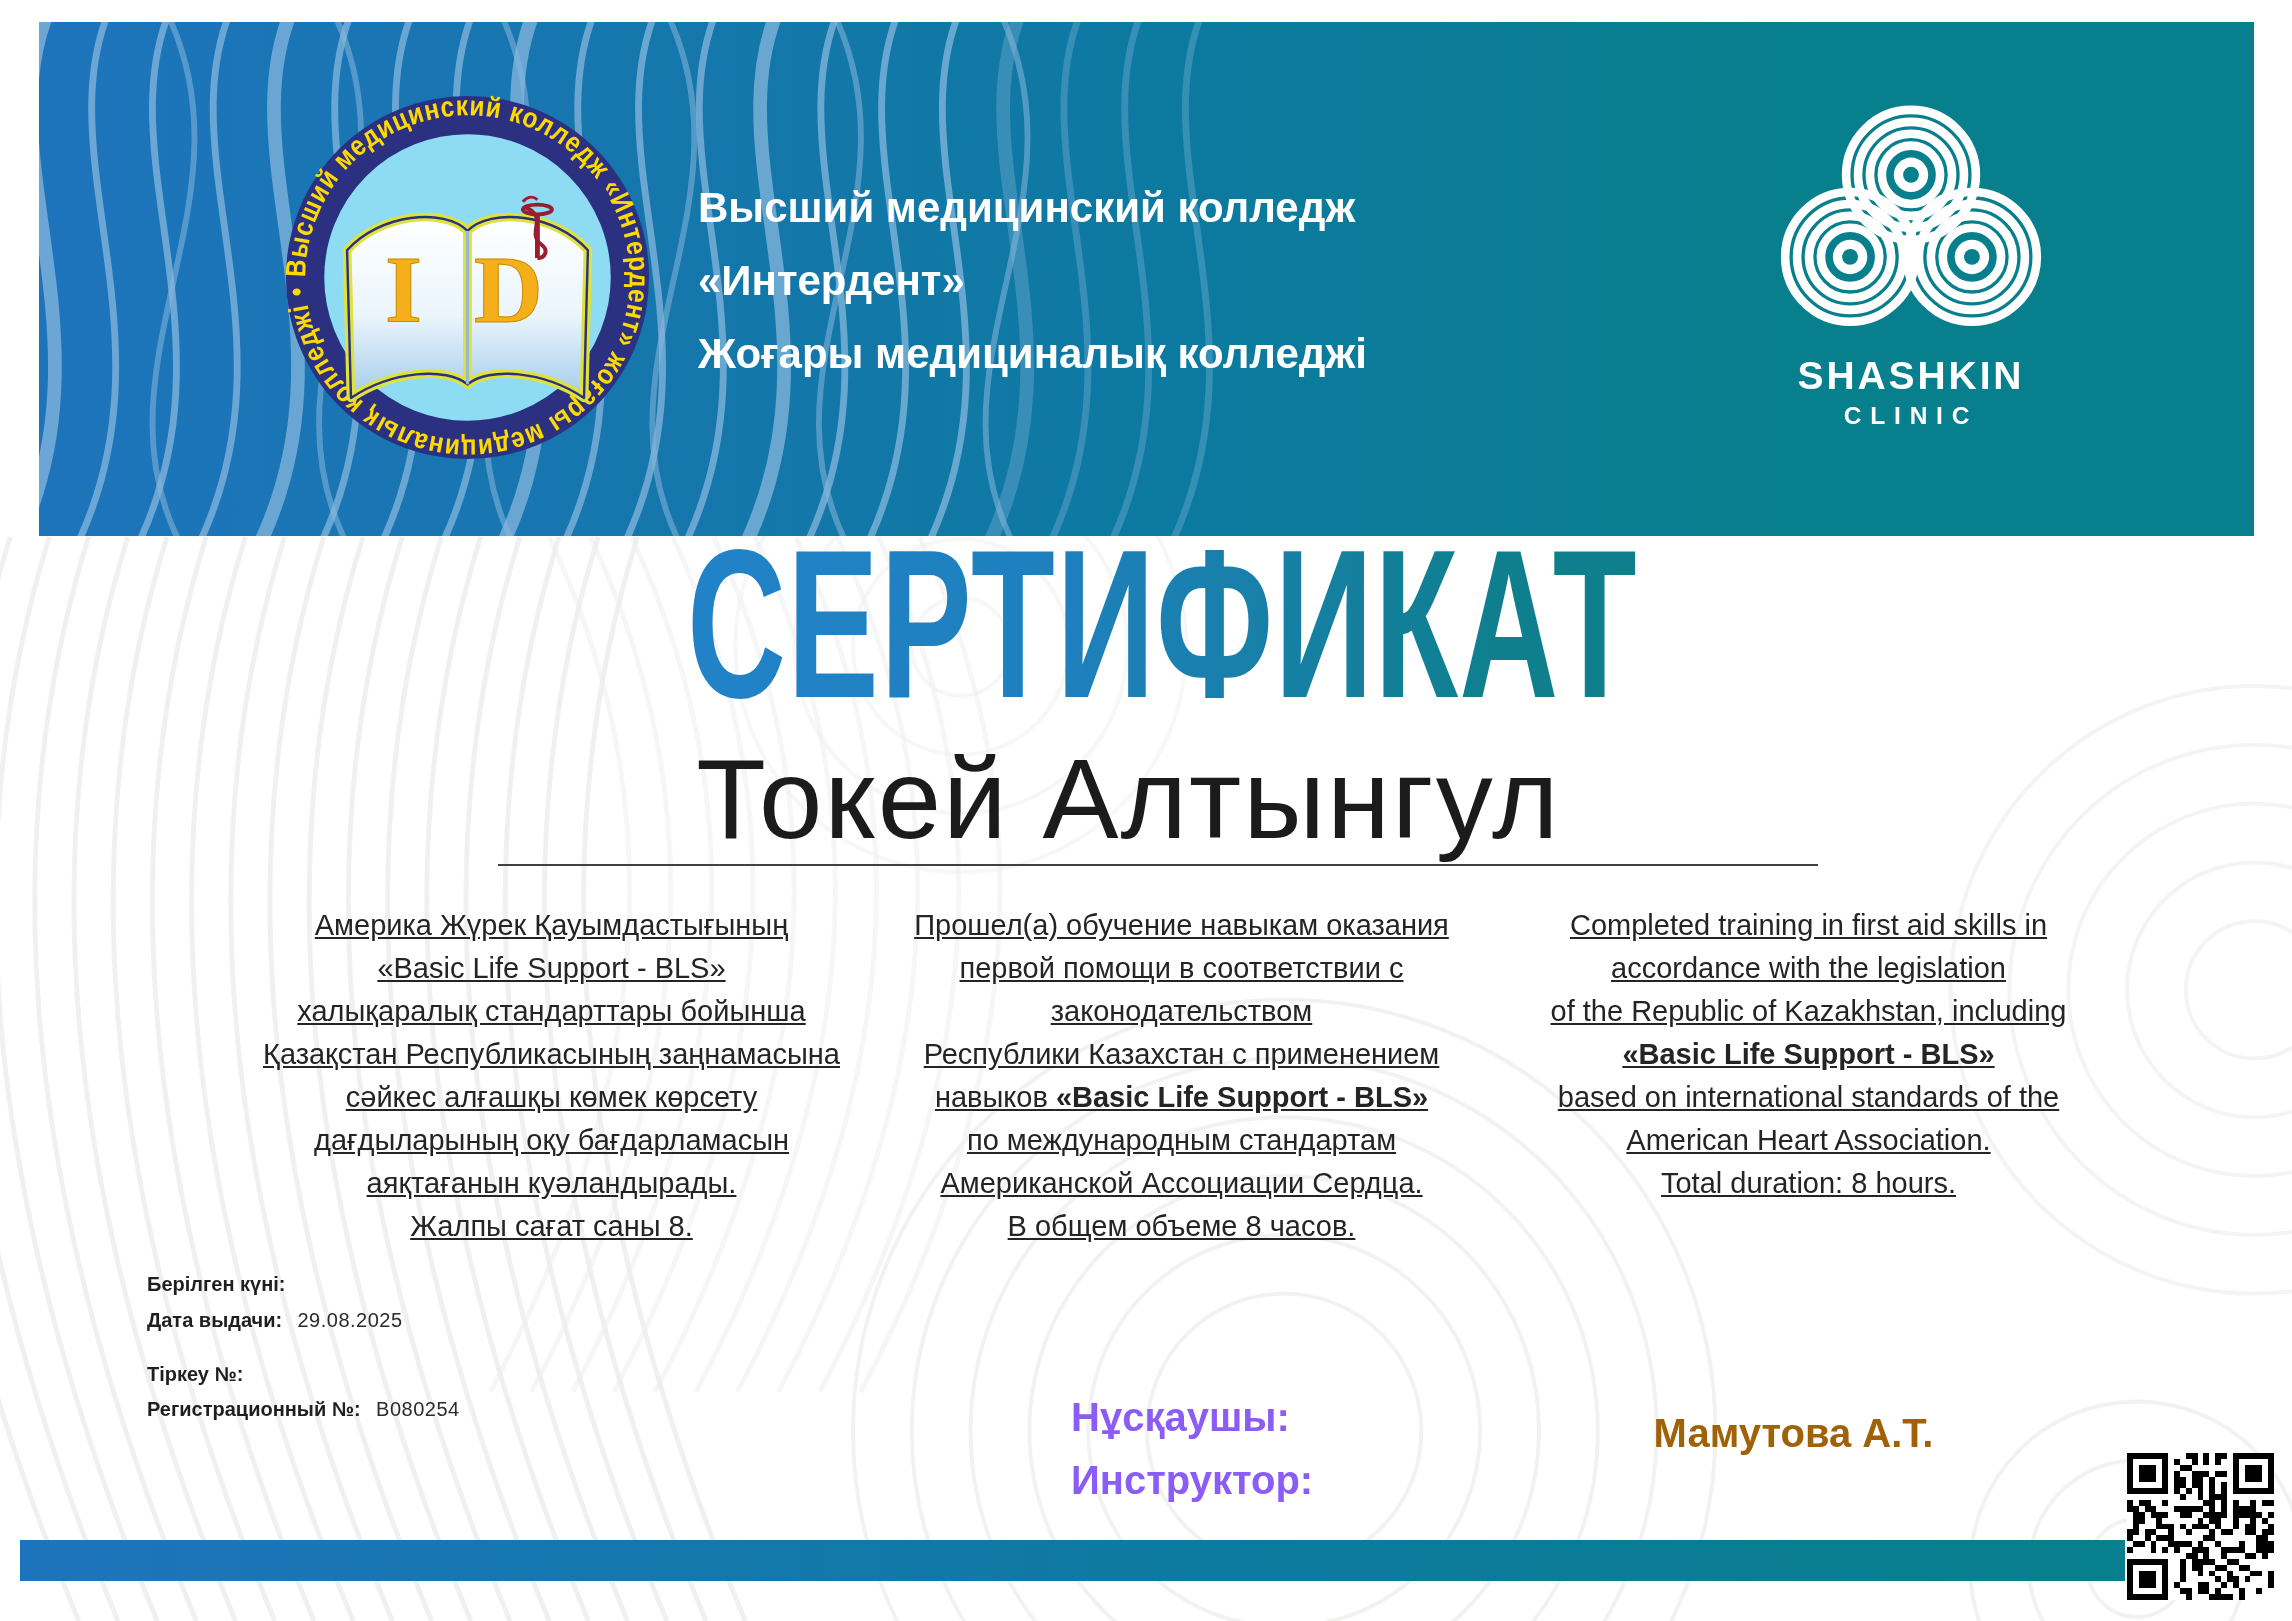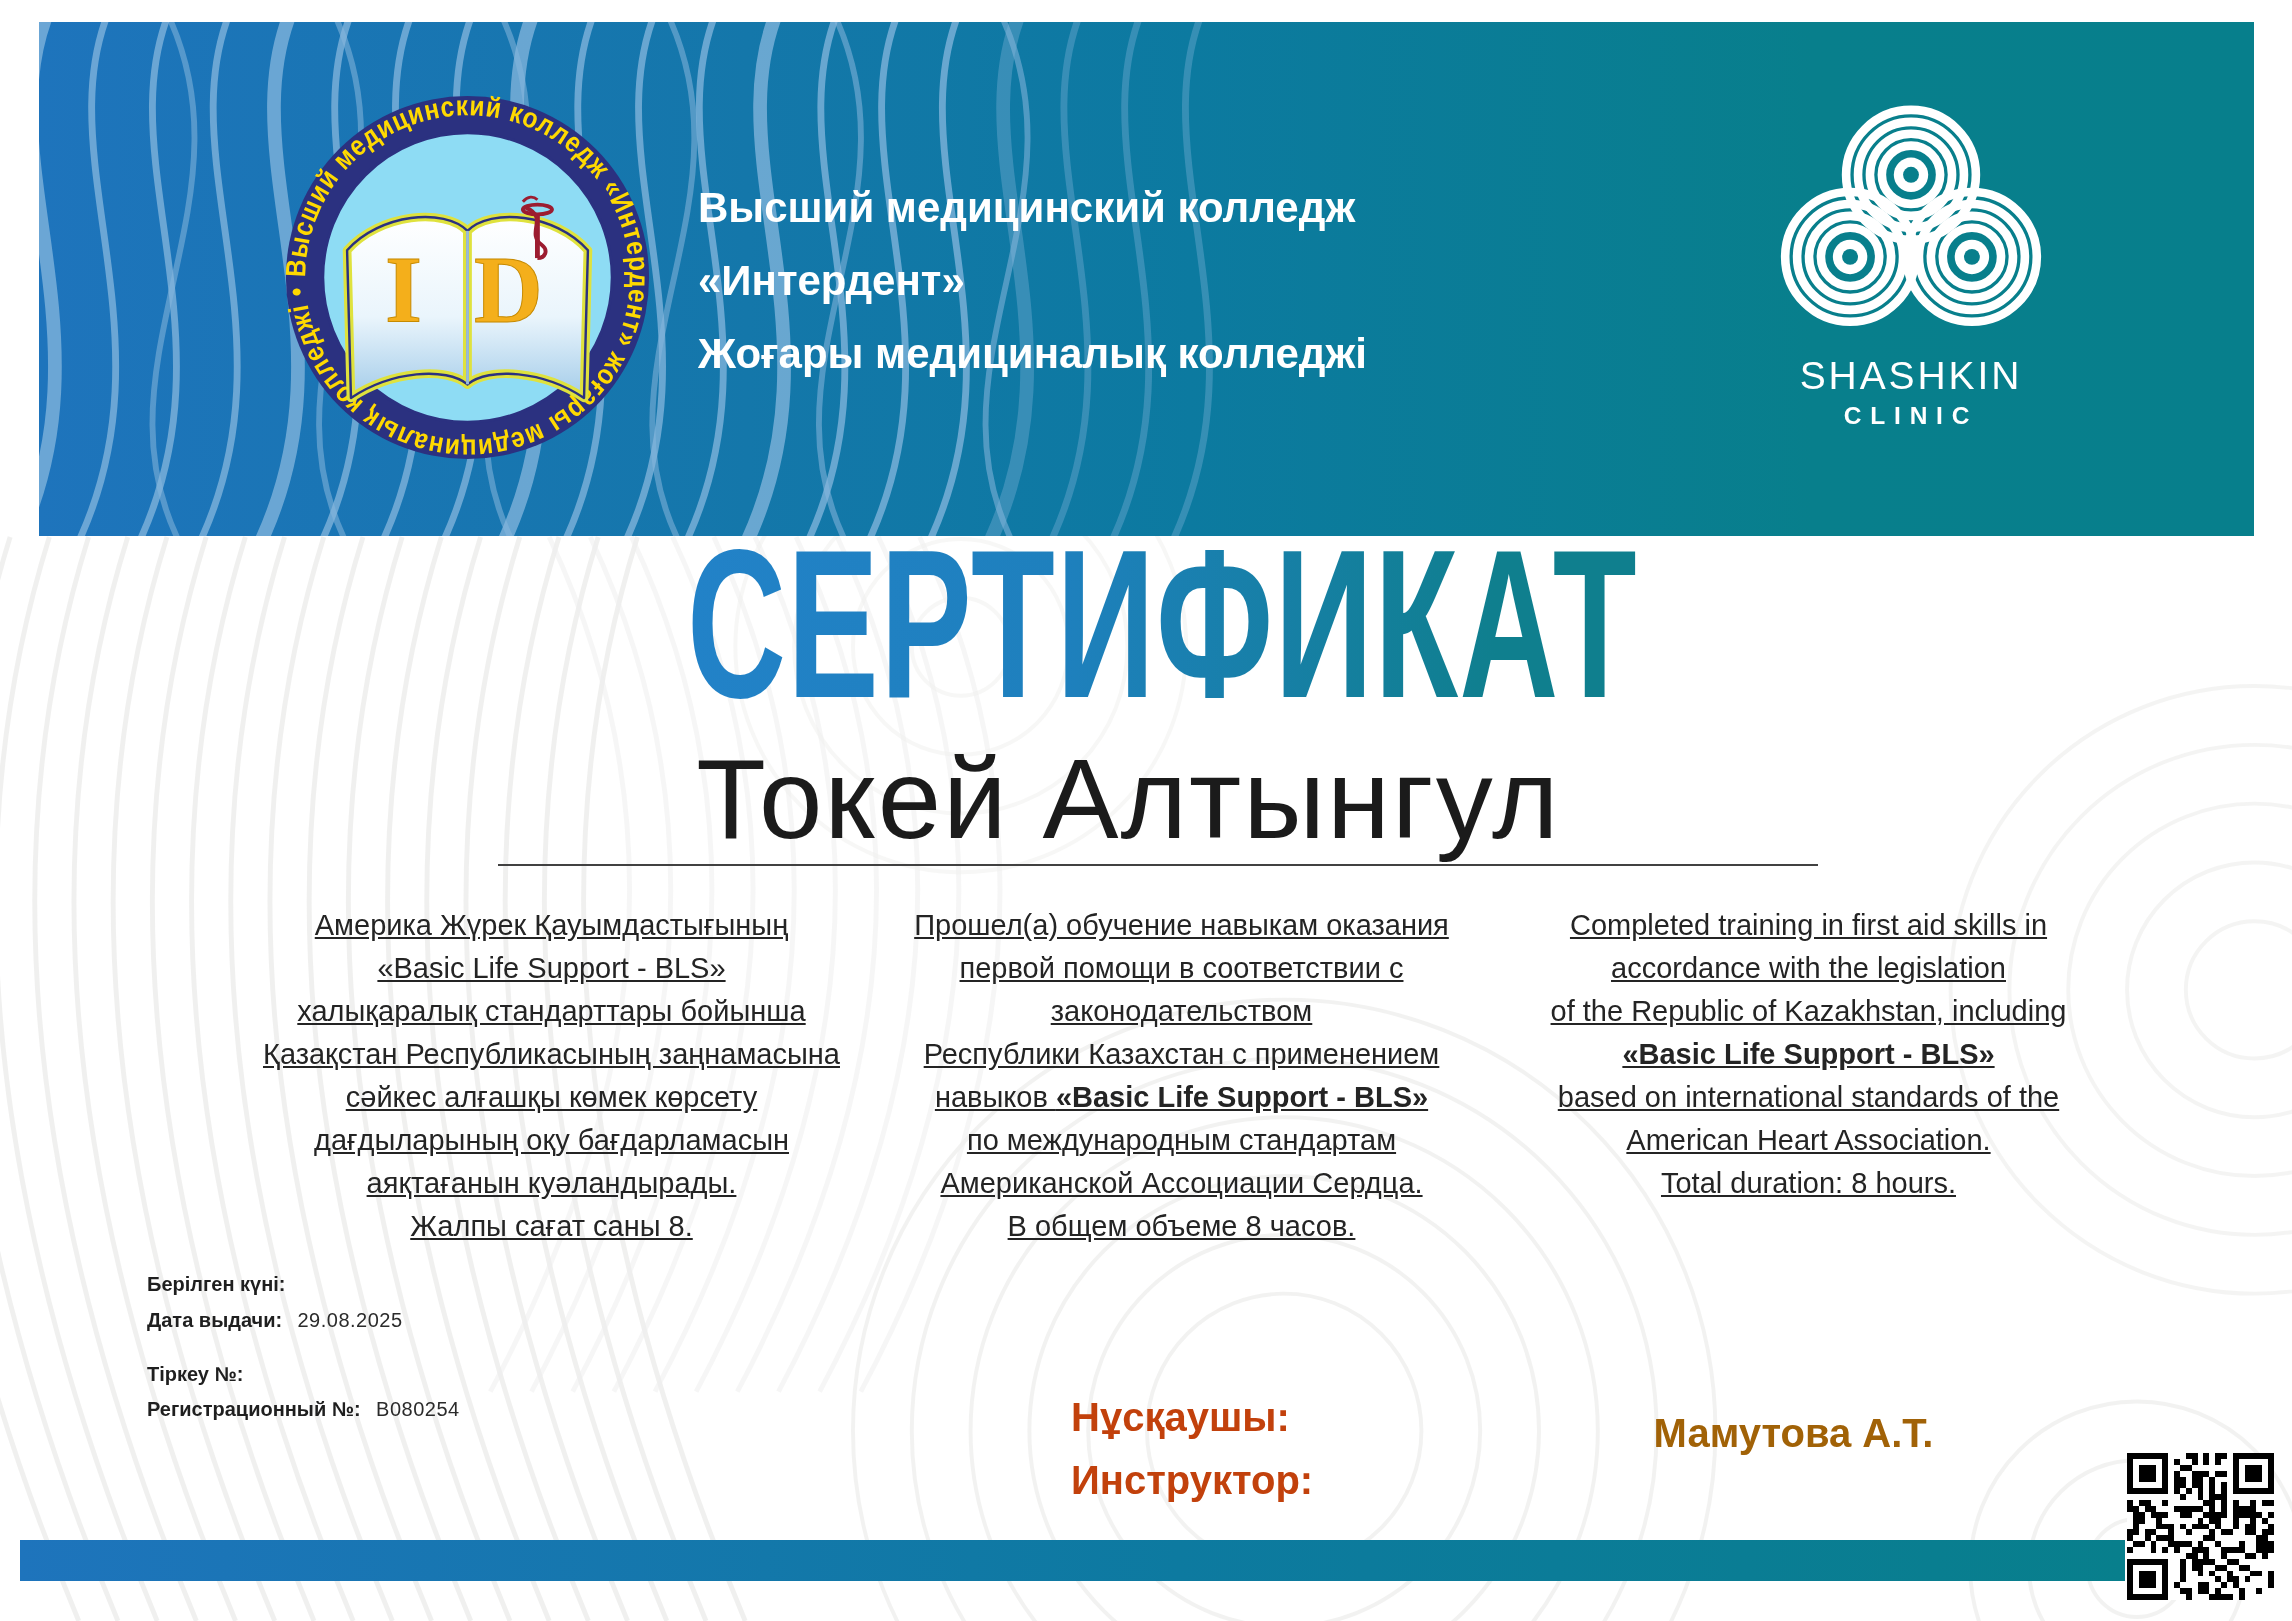--- a/index.html
+++ b/index.html
@@ -9,21 +9,21 @@
   .watermark{position:absolute;left:0;top:0;width:2293px;height:1621px;z-index:0;}
   
   .banner{position:absolute;left:39px;top:21.6px;width:2215px;height:514px;z-index:1;
           background:linear-gradient(90deg,#1e74bc 0%,#1477aa 32%,#0c7aa0 52%,#087f8c 80%,#077f8c 100%);
           overflow:hidden;}
   .banner-waves{position:absolute;left:0;top:0;}
   .emblem{position:absolute;left:244px;top:71px;width:369px;height:369px;}
   .college-name{position:absolute;left:659px;top:149px;color:#ffffff;font-weight:bold;
                 font-size:42px;line-height:73px;white-space:nowrap;}
   .clinic{position:absolute;left:1715px;top:76px;width:314px;text-align:center;color:#ffffff;}
-  .clinic-name{font-size:39px;font-weight:normal;letter-spacing:2.9px;margin-top:7.8px;}
+  .clinic-name{font-size:39px;font-weight:bold;letter-spacing:2.9px;margin-top:7.8px;}
   .clinic-sub{font-size:24.5px;font-weight:bold;letter-spacing:8.8px;margin-top:3.9px;}
   
   .title-wrap{position:absolute;left:16px;top:508px;width:2293px;text-align:center;z-index:1;}
   .title-text{display:inline-block;font-size:211px;font-weight:bold;line-height:1.1;letter-spacing:2px;
               transform:scaleX(0.65);transform-origin:50% 50%;
               background:linear-gradient(90deg,#2282c8 0%,#1e80bd 40%,#0f7f8e 85%);
               -webkit-background-clip:text;background-clip:text;color:transparent;white-space:nowrap;}
   .recipient{position:absolute;left:0;top:733px;width:2257px;text-align:center;z-index:1;
              font-size:114px;letter-spacing:2px;color:#1b1b1b;white-space:nowrap;}
   .name-underline{position:absolute;left:498px;top:864px;width:1320px;height:2px;background:#414141;z-index:1;}
@@ -36,21 +36,21 @@
   .col-en{left:1490px;width:637px;}
   
   .meta{position:absolute;left:147px;top:1273px;font-size:20px;color:#1f1f1f;z-index:1;}
   .meta-row{margin-bottom:12.7px;white-space:nowrap;}
   .meta-row.gap{margin-top:31px;}
   .lbl{font-weight:bold;}
   .val{font-weight:normal;margin-left:9.8px;letter-spacing:0.5px;color:#2b2b2b;}
   .suffix{font-weight:bold;margin-left:27.4px;}
   
   .instructor-labels{position:absolute;left:1071px;top:1386px;font-size:40px;font-weight:bold;
-                     line-height:63px;color:#c2410c;z-index:1;}
+                     line-height:63px;color:#8b5cf6;z-index:1;}
   .instructor-name{position:absolute;left:1617px;top:1411px;width:353px;text-align:center;
                    font-size:40px;font-weight:bold;color:#a16207;z-index:1;white-space:nowrap;}
   
   .bottom-bar{position:absolute;left:19.6px;top:1540px;width:2105px;height:41px;z-index:1;
               background:linear-gradient(90deg,#1e74bc 0%,#0d7aa0 55%,#087f8c 100%);}
   .qr{position:absolute;left:2127px;top:1453px;width:147px;height:147px;background:#ffffff;z-index:2;}
 </style>
 </head>
 <body>
 

